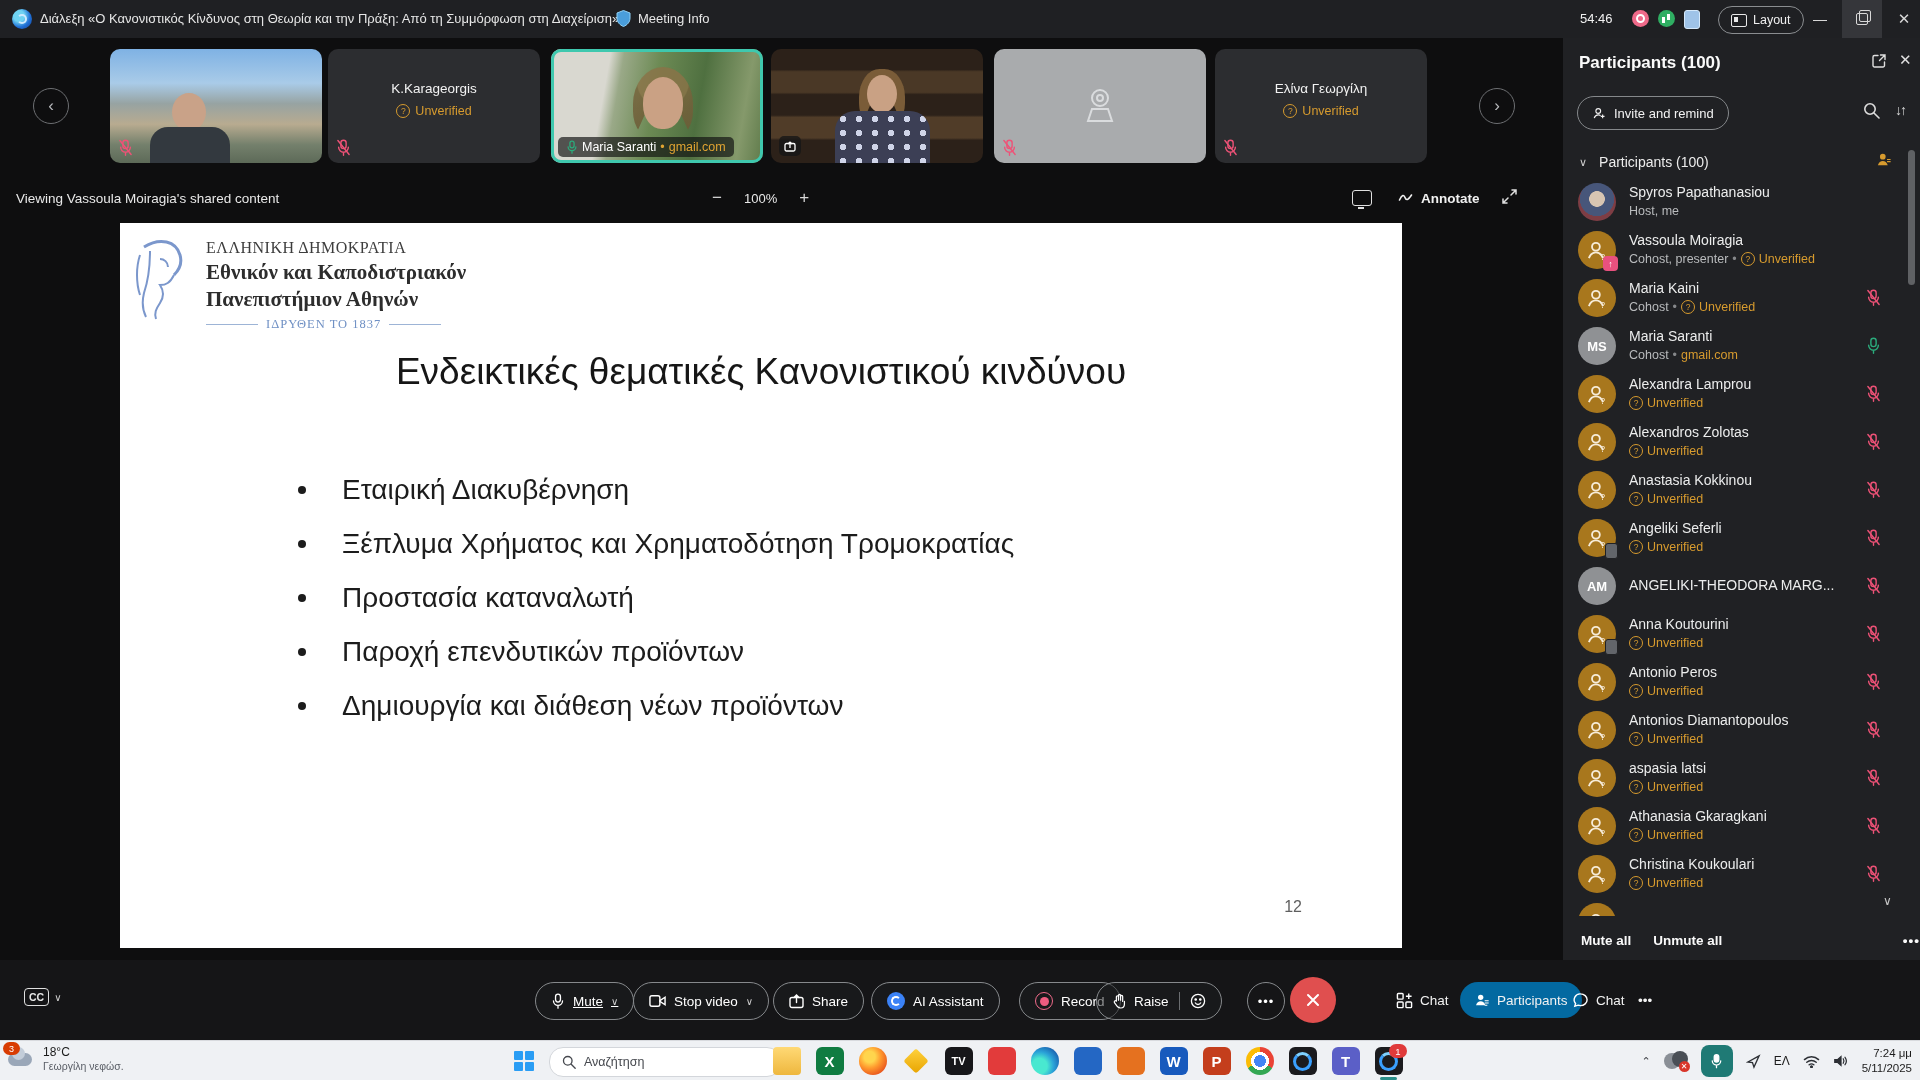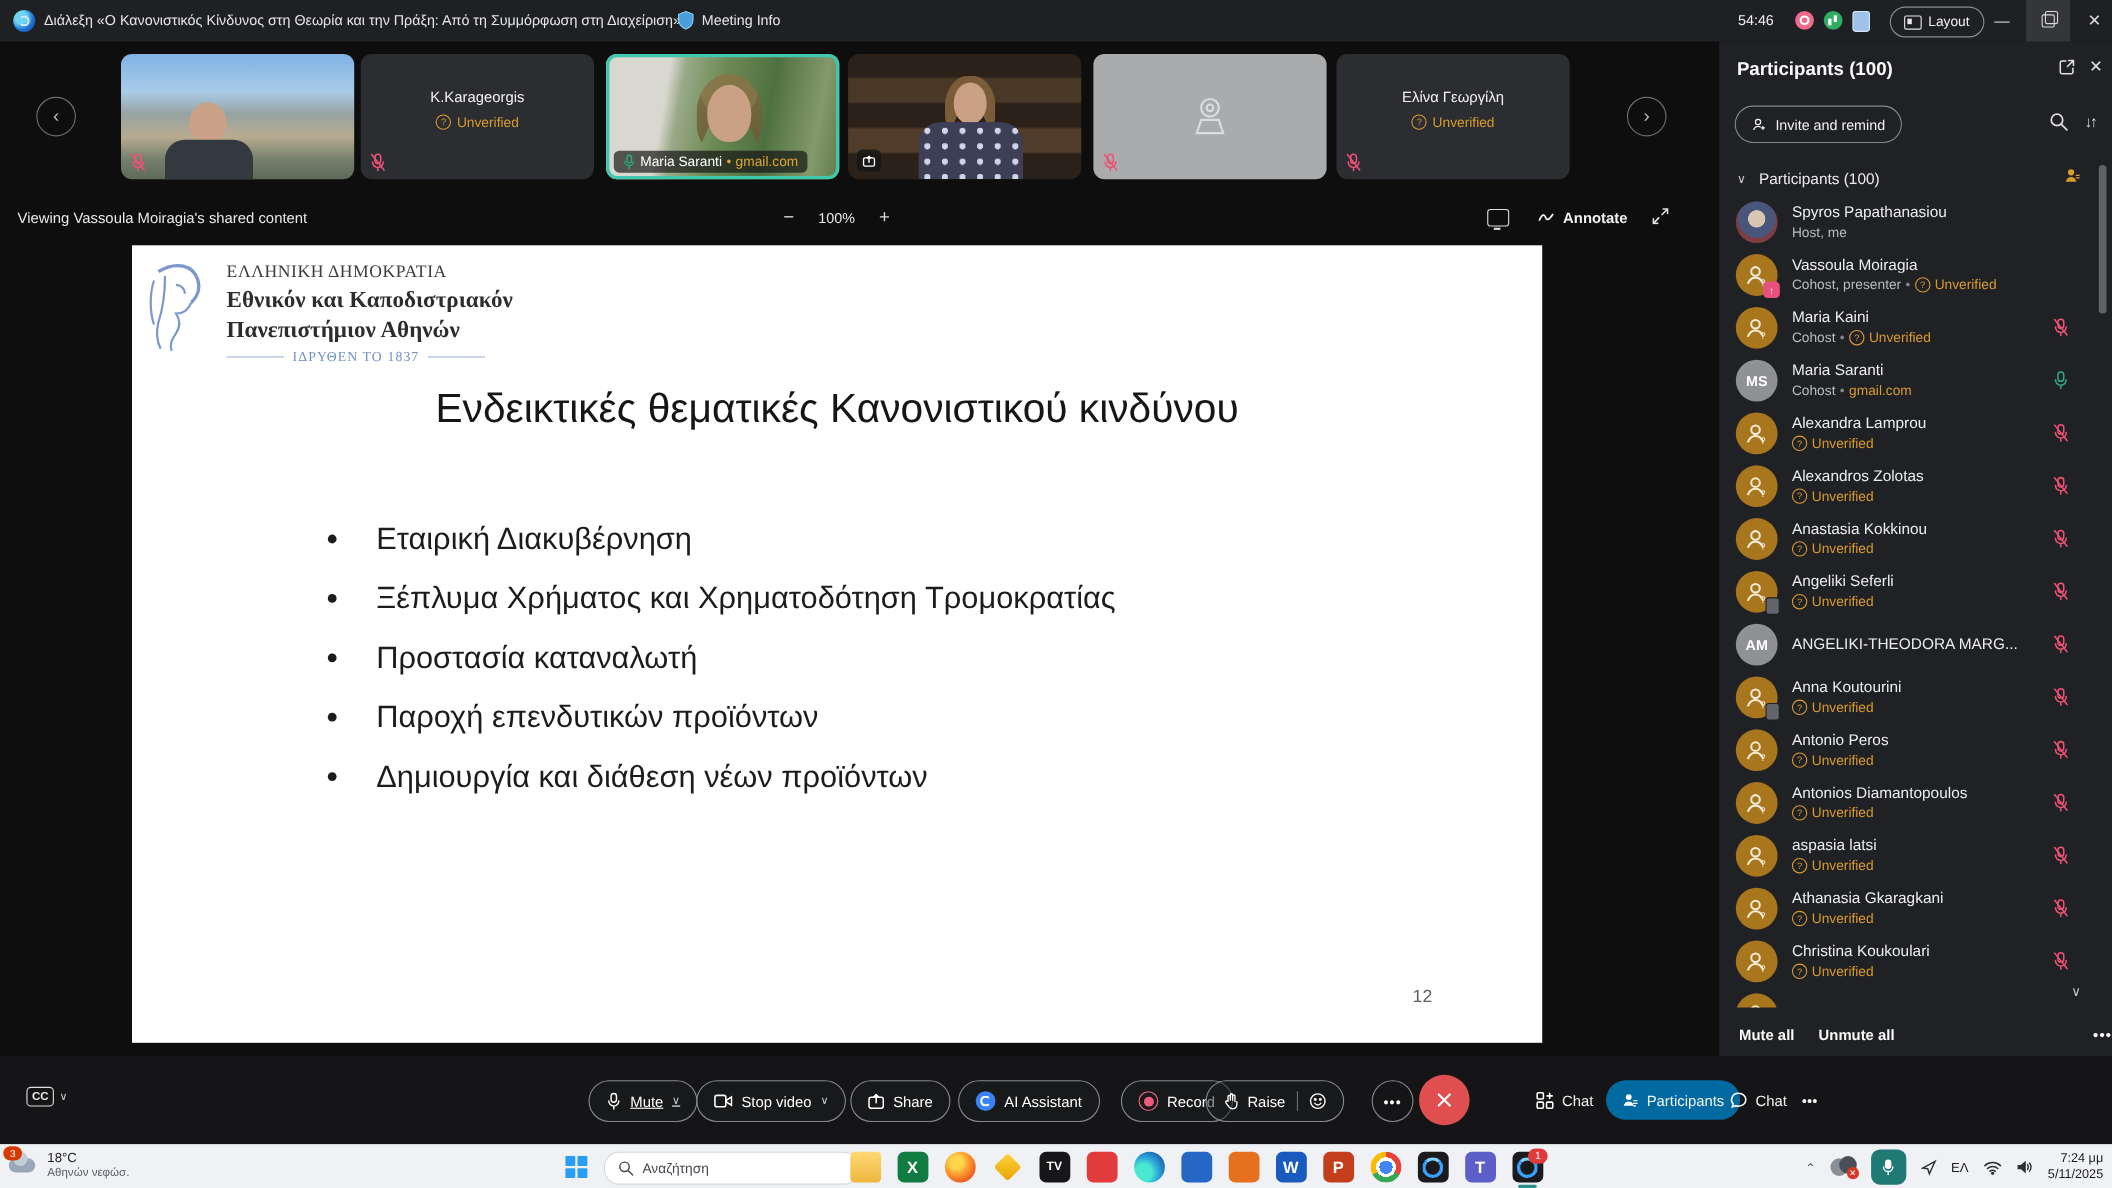--- a/index.html
+++ b/index.html
@@ -801,21 +801,21 @@
   </div>
 
   <div class="taskbar">
     <div class="weather">
       <span class="wicon">
         <span class="wcloud"></span>
         <span class="wbadge">3</span>
       </span>
       <span>
         <div class="wtemp">18°C</div>
-        <div class="wcond">Αθηνών νεφώσ.</div>
+        <div class="wcond">Γεωργίλη νεφώσ.</div>
       </span>
     </div>
 
     <svg class="startbtn" viewBox="0 0 24 24" fill="#2a9df4">
         <rect x="2" y="2" width="9" height="9" rx="1"></rect>
         <rect x="13" y="2" width="9" height="9" rx="1"></rect>
         <rect x="2" y="13" width="9" height="9" rx="1"></rect>
         <rect x="13" y="13" width="9" height="9" rx="1"></rect>
       </svg>
 

